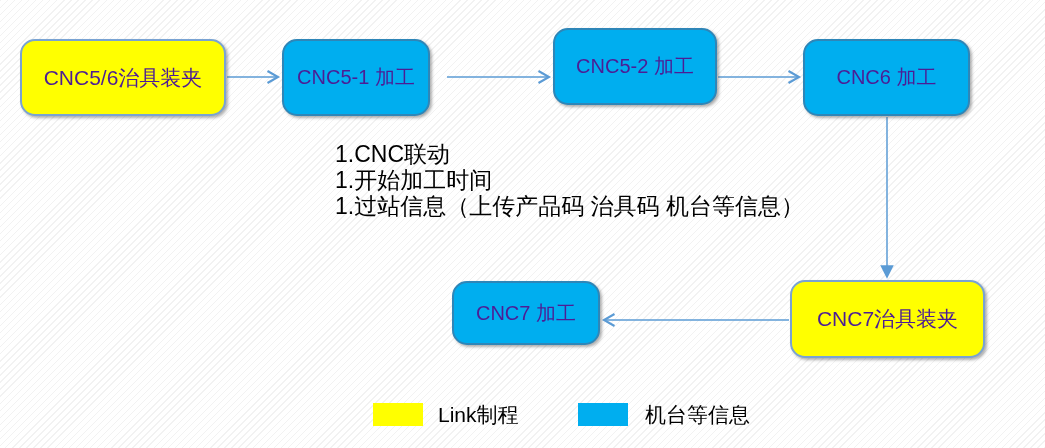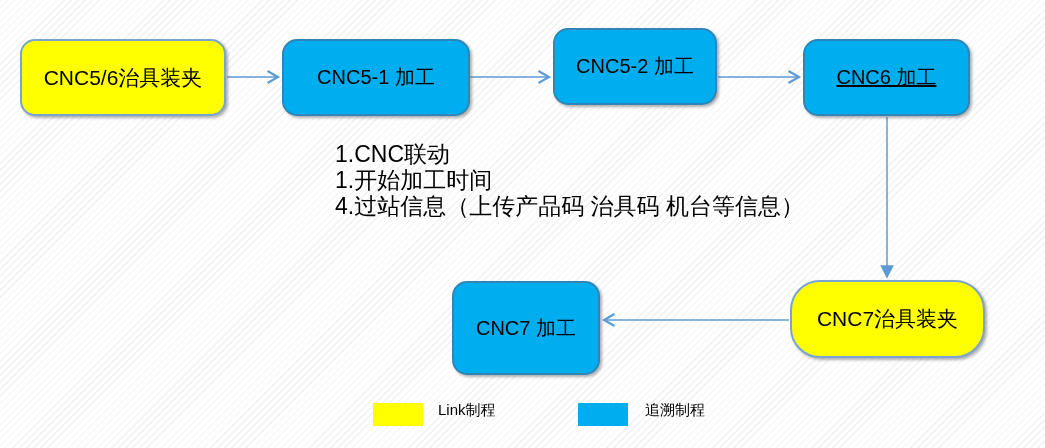--- a/index.html
+++ b/index.html
@@ -21,35 +21,35 @@
       transparent 5px
     );
   }
   .node {
     position: absolute;
     display: flex;
     align-items: center;
     justify-content: center;
     border-radius: 15px;
     font-size: 20px;
-    color: #000000;
+    color: #4c1d95;
     text-align: center;
     box-shadow: 2px 2px 3px rgba(110,110,110,0.55);
     box-sizing: border-box;
     white-space: nowrap;
   }
   .node-link  { background: #FFFF00; border: 2px solid #79A3D3; }
   .node-trace { background: #00AEEF; border: 2px solid #2E86B8; }
 
   #node-cnc56-fixture { left: 20px;  top: 39px;  width: 206px; height: 77px; font-size: 21px; }
-  #node-cnc51        { left: 282px; top: 39px;  width: 188px; height: 77px; }
+  #node-cnc51        { left: 282px; top: 39px;  width: 148px; height: 77px; }
   #node-cnc52        { left: 553px; top: 28px;  width: 164px; height: 77px; }
-  #node-cnc6         { left: 803px; top: 39px;  width: 167px; height: 77px; text-decoration: underline; }
-  #node-cnc7         { left: 452px; top: 281px; width: 148px; height: 94px; }
-  #node-cnc7-fixture { left: 790px; top: 280px; width: 195px; height: 78px; font-size: 21px; border-radius: 30px; }
+  #node-cnc6         { left: 803px; top: 39px;  width: 167px; height: 77px; }
+  #node-cnc7         { left: 452px; top: 281px; width: 148px; height: 64px; }
+  #node-cnc7-fixture { left: 790px; top: 280px; width: 195px; height: 78px; font-size: 21px; }
 
   .arrow-layer {
     position: absolute;
     left: 0; top: 0;
     width: 1045px; height: 448px;
     pointer-events: none;
   }
   .notes {
     position: absolute;
     left: 335px;
@@ -62,21 +62,21 @@
   .legend-swatch {
     position: absolute;
     width: 50px;
     height: 23px;
   }
   #legend-swatch-link  { left: 373px; top: 403px; background: #FFFF00; }
   #legend-swatch-trace { left: 578px; top: 403px; background: #00AEEF; }
   .legend-label {
     position: absolute;
     top: 401px;
-    font-size: 15px;
+    font-size: 21px;
     color: #000000;
     white-space: nowrap;
   }
   #legend-label-link  { left: 438px; }
   #legend-label-trace { left: 645px; }
 </style>
 </head>
 <body>
 
 <div class="canvas">
@@ -100,22 +100,22 @@
   <div class="node node-link" id="node-cnc56-fixture">CNC5/6治具装夹</div>
   <div class="node node-trace" id="node-cnc51">CNC5-1 加工</div>
   <div class="node node-trace" id="node-cnc52">CNC5-2 加工</div>
   <div class="node node-trace" id="node-cnc6">CNC6 加工</div>
   <div class="node node-trace" id="node-cnc7">CNC7 加工</div>
   <div class="node node-link" id="node-cnc7-fixture">CNC7治具装夹</div>
 
   <div class="notes">
     <div>1.CNC联动</div>
     <div>1.开始加工时间</div>
-    <div>4.过站信息（上传产品码 治具码 机台等信息）</div>
+    <div>1.过站信息（上传产品码 治具码 机台等信息）</div>
   </div>
 
   <div class="legend-swatch" id="legend-swatch-link"></div>
   <div class="legend-label" id="legend-label-link">Link制程</div>
 
   <div class="legend-swatch" id="legend-swatch-trace"></div>
-  <div class="legend-label" id="legend-label-trace">追溯制程</div>
+  <div class="legend-label" id="legend-label-trace">机台等信息</div>
 
 </div>
 
 </body></html>

